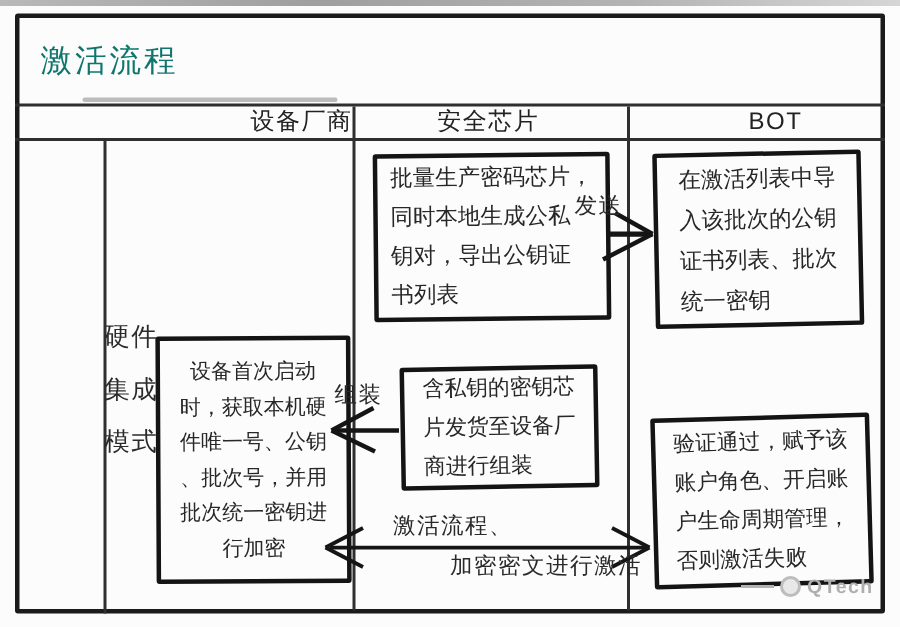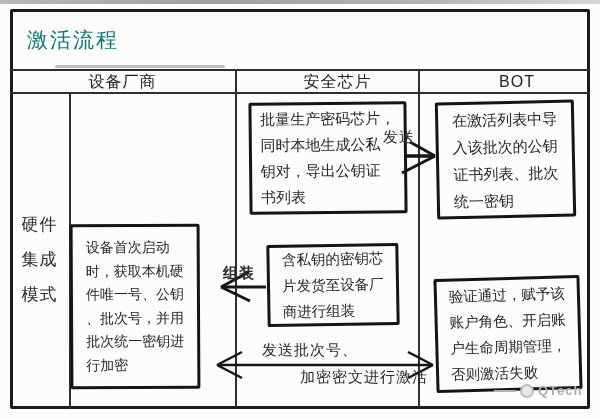--- a/index.html
+++ b/index.html
@@ -17,30 +17,30 @@
   .frame{left:10px;top:9px;width:580px;height:400px;border:3px solid #1b1b1b;
     box-sizing:border-box;border-radius:2px;background:transparent;}
   .title{left:27px;top:26px;font-size:21px;letter-spacing:2px;color:#0f766e;}
   
   .hline{height:2px;background:#2f2f2f;}
   .vline{width:2px;background:#2f2f2f;}
   .smudge{left:55px;top:65px;width:170px;height:3px;background:#bcbcbc;border-radius:2px;}
   .lane-label{top:71px;height:21px;line-height:21px;font-size:16px;letter-spacing:1px;
     text-align:center;color:#222;}
   .row-label{left:10px;top:207px;width:59px;text-align:center;font-size:17px;
-    line-height:35px;white-space:pre-line;color:#2a2a2a;letter-spacing:1px;}
+    line-height:35px;white-space:pre-line;color:#2a2a2a;letter-spacing:1px;padding-left:48px;}
   
   .fbox{border:3px solid #141414;box-sizing:border-box;border-radius:2px;
     display:flex;align-items:center;justify-content:center;background:#fcfcfc;}
   .fbox .txt{white-space:pre-line;color:#272727;}
   .box1{left:249px;top:102px;width:158px;height:112px;transform:rotate(-0.6deg);}
   .box1 .txt{font-size:15px;line-height:26px;}
   .box2{left:436px;top:101px;width:139px;height:117px;transform:rotate(-1.2deg);}
   .box2 .txt{font-size:15px;line-height:27px;}
-  .box3{left:70px;top:224px;width:130px;height:165px;transform:rotate(-0.3deg);}
+  .box3{left:104px;top:224px;width:130px;height:165px;transform:rotate(-0.3deg);text-align:center;}
   .box3 .txt{font-size:14px;line-height:23.5px;}
   .box4{left:267px;top:244px;width:132px;height:82px;transform:rotate(-1deg);}
   .box4 .txt{font-size:14.5px;line-height:26px;}
   .box5{left:435px;top:277px;width:146px;height:114px;transform:rotate(-1.6deg);}
   .box5 .txt{font-size:14.5px;line-height:26px;}
   .arrow-label{font-size:15px;color:#2a2a2a;letter-spacing:1px;}
   svg.overlay{position:absolute;left:0;top:0;pointer-events:none;}
   .watermark{left:494px;top:383px;display:flex;align-items:center;gap:4px;
     color:#b2b2b2;filter:blur(0.3px);}
   .wm-dash{width:22px;height:2px;background:#b2b2b2;}
@@ -58,22 +58,22 @@
 
   <div class="abs title">激活流程</div>
 
   <div class="abs smudge"></div>
   <div class="abs hline" style="left:10px;top:69px;width:580px;"></div>
   <div class="abs hline" style="left:10px;top:92px;width:580px;"></div>
   <div class="abs vline" style="left:69px;top:94px;height:315px;"></div>
   <div class="abs vline" style="left:235px;top:71px;height:336px;"></div>
   <div class="abs vline" style="left:418px;top:71px;height:336px;"></div>
 
-  <div class="abs lane-label" style="left:10px;width:225px;">设备厂商</div>
-  <div class="abs lane-label" style="left:247px;width:181px;">安全芯片</div>
+  <div class="abs lane-label" style="left:10px;width:225px;text-align:right;">设备厂商</div>
+  <div class="abs lane-label" style="left:235px;width:181px;">安全芯片</div>
   <div class="abs lane-label" style="left:420px;width:170px;margin-left:12px;">BOT</div>
 
   <div class="abs row-label">硬件
 集成
 模式</div>
 
   <div class="abs fbox box1">
     <div class="txt">批量生产密码芯片，
 同时本地生成公私
 钥对，导出公钥证
@@ -122,22 +122,22 @@
     <g stroke="#151515" fill="none">
       <path d="M220 365 L431 365" stroke-width="2.5"></path>
       <path d="M217 365 L242 352" stroke-width="2.5"></path>
       <path d="M217 365 L242 378" stroke-width="2.5"></path>
       <path d="M433 365 L408 352" stroke-width="2.5"></path>
       <path d="M433 365 L408 378" stroke-width="2.5"></path>
     </g>
   </svg>
 
   <div class="abs arrow-label" style="left:376px;top:128px;width:46px;text-align:center;">发送</div>
-  <div class="abs arrow-label" style="left:223px;top:264px;width:50px;font-weight:bold;">组装</div>
-  <div class="abs arrow-label" style="left:262px;top:341px;">发送批次号、</div>
+  <div class="abs arrow-label" style="left:223px;top:254px;width:50px;">组装</div>
+  <div class="abs arrow-label" style="left:262px;top:341px;">激活流程、</div>
   <div class="abs arrow-label" style="left:262px;top:368px;margin-left:38px;">加密密文进行激活</div>
 
   <div class="abs watermark">
     <span class="wm-dash"></span>
     <span class="wm-circle"></span>
     <span class="wm-text">QTech</span>
   </div>
 
 </div>
 

